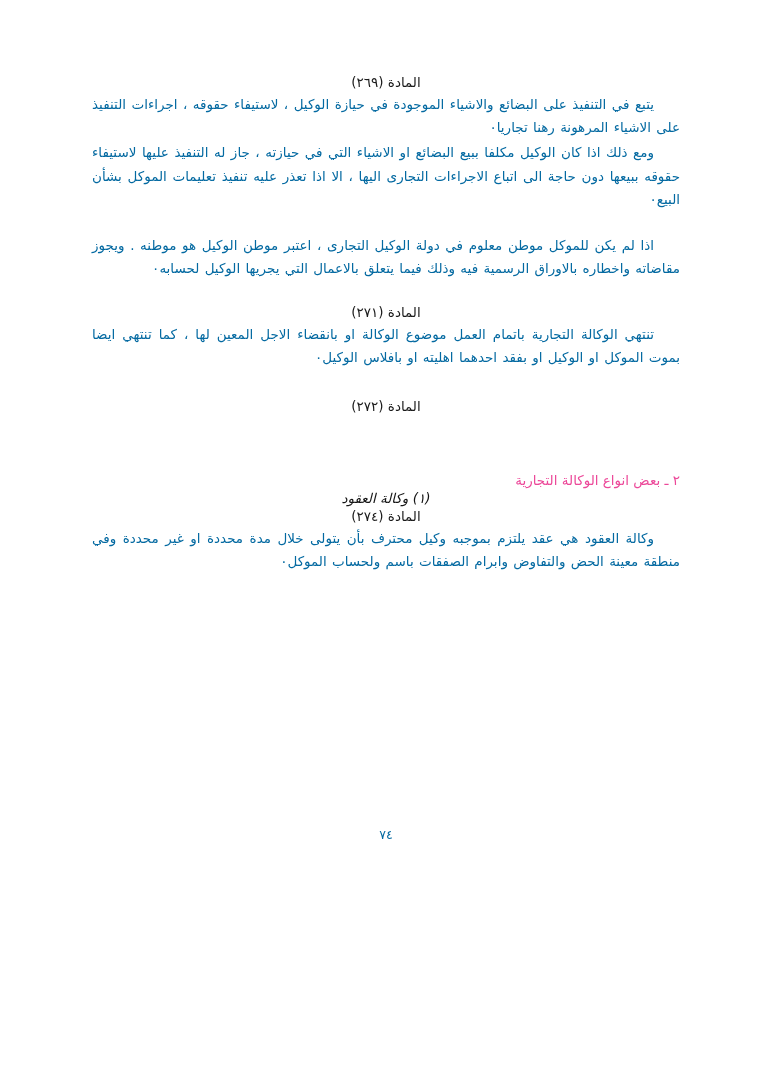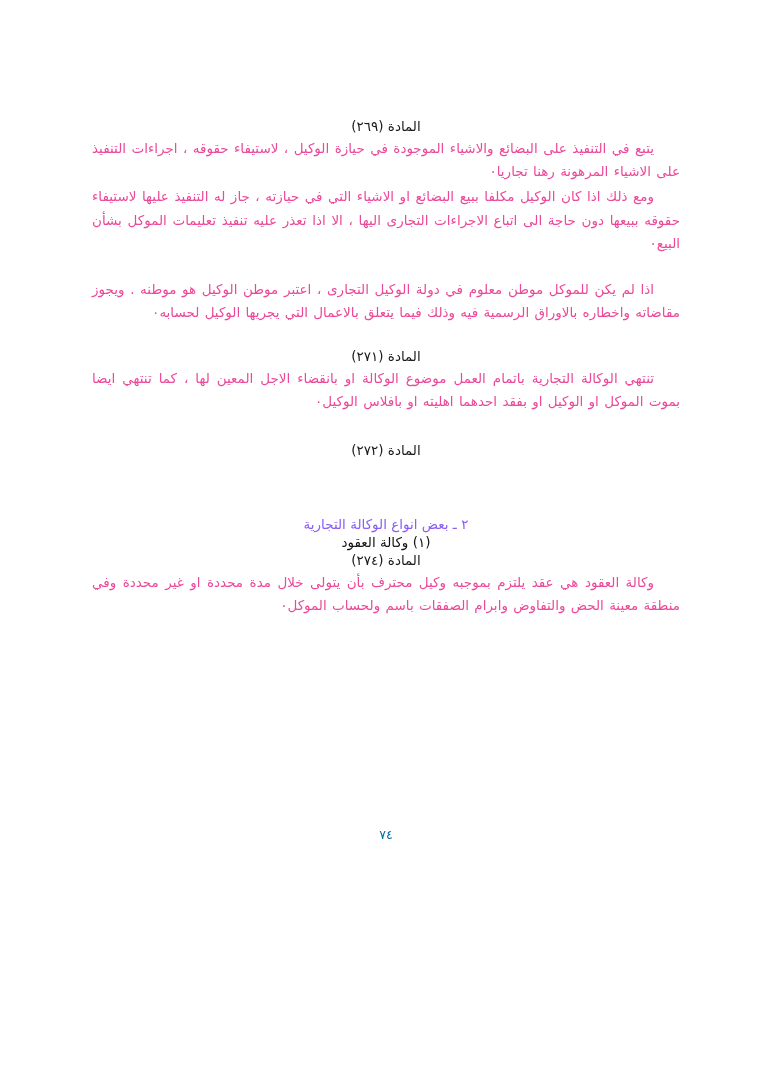--- a/index.html
+++ b/index.html
@@ -12,21 +12,21 @@
     height: 1088px;
     font-family: "DejaVu Sans", sans-serif;
     color: #111111;
     -webkit-font-smoothing: none;
   }
   .page {
     position: relative;
     width: 772px;
     height: 884px;
     box-sizing: border-box;
-    padding: 118px 92px 40px 92px;
+    padding: 74px 92px 40px 92px;
     background: #ffffff;
   }
   .doc-body {
     direction: rtl;
     text-align: justify;
   }
   .article {
     margin-bottom: 10px;
   }
   .article-heading {
@@ -36,43 +36,43 @@
     margin-bottom: 3px;
     color: #1a1a1a;
     font-weight: normal;
   }
   .para {
     font-size: 13.5px;
     line-height: 1.72;
     text-align: justify;
     text-align-last: right;
     letter-spacing: 0.2px;
-    color: #ec4899;
+    color: #0369a1;
     margin: 0 0 2px 0;
     word-spacing: 1px;
   }
   .para.indent {
     text-indent: 26px;
   }
   .spacer-md { height: 13px; }
   .spacer-lg { height: 19px; }
 
   .section-title {
-    text-align: center;
     font-size: 13.5px;
     letter-spacing: 0.8px;
     margin: 0 0 2px 0;
-    color: #8b5cf6;
+    color: #ec4899;
   }
   .section-subtitle {
     text-align: center;
     font-size: 13.5px;
     letter-spacing: 0.8px;
     margin: 0 0 2px 0;
     color: #141414;
+    font-style: italic;
   }
   .page-number {
     position: absolute;
     bottom: 42px;
     left: 0;
     right: 0;
     text-align: center;
     font-size: 12.5px;
     letter-spacing: 1px;
     color: #0369a1;

